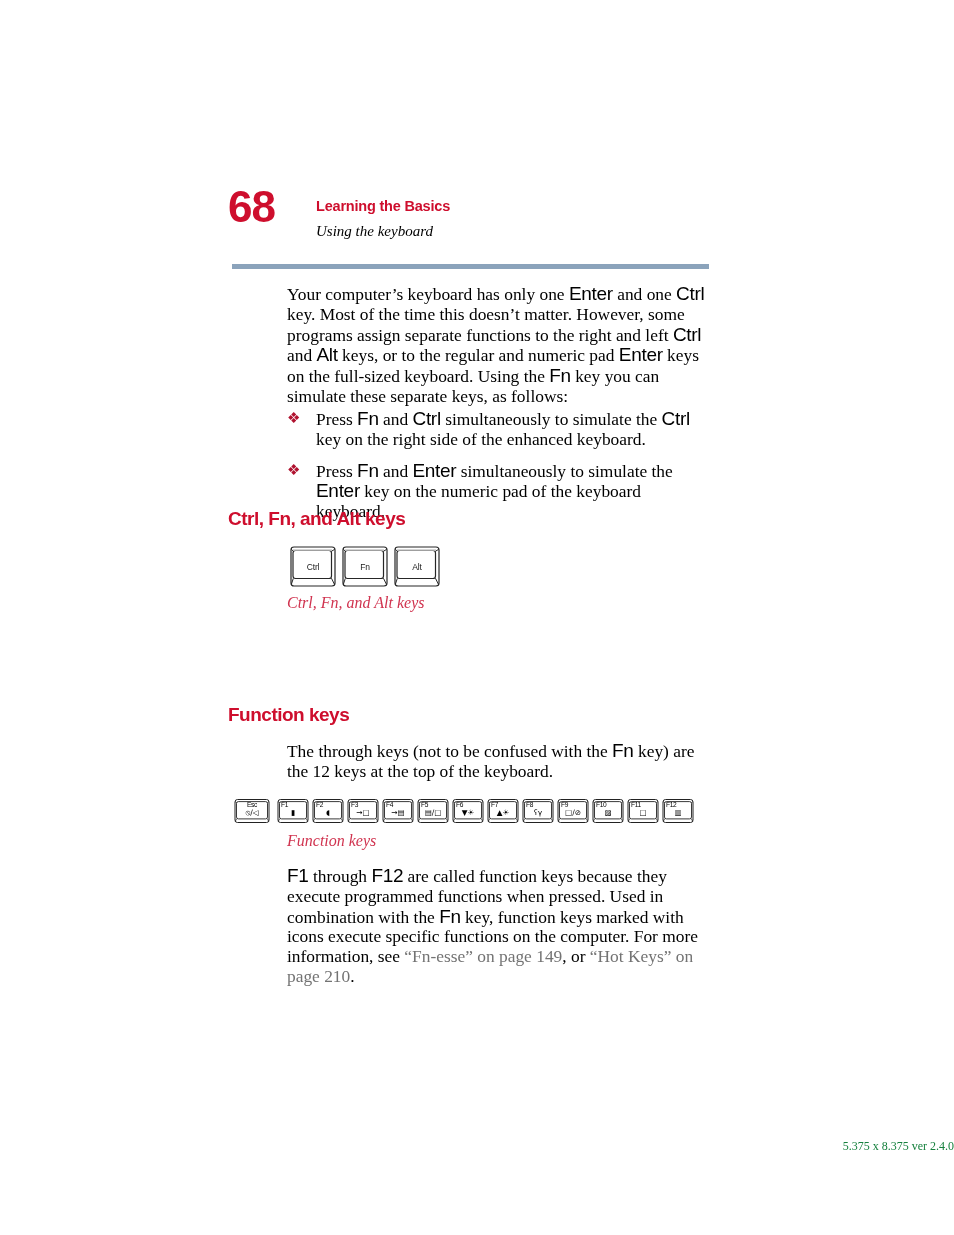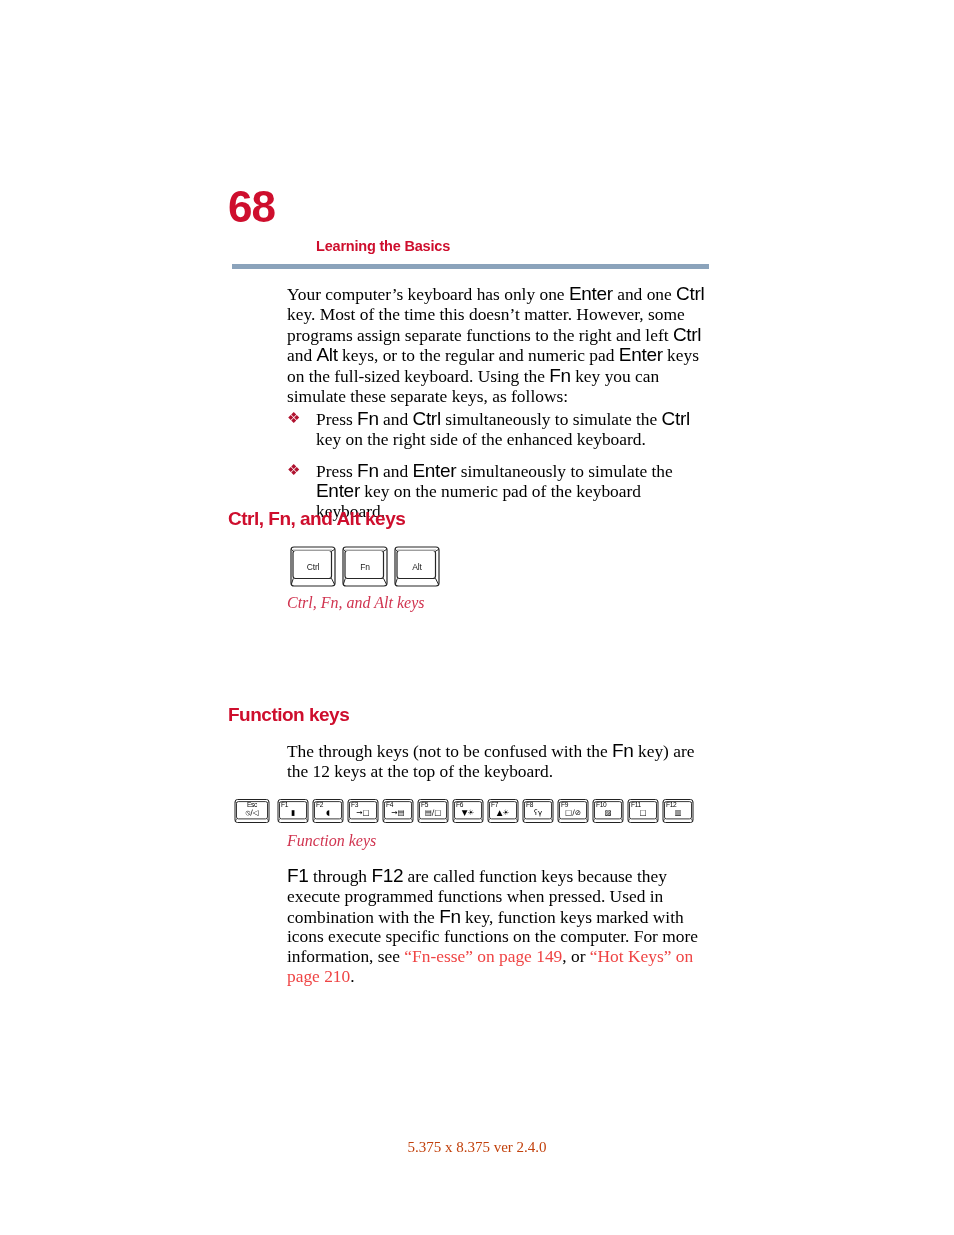--- a/index.html
+++ b/index.html
@@ -41,21 +41,20 @@
     top: 197px;
     width: 400px;
   }
   .header-chapter {
     font-family: "Liberation Sans", "DejaVu Sans", sans-serif;
     font-weight: bold;
     font-size: 14.5px;
     color: #ce0e2d;
     letter-spacing: -0.2px;
     line-height: 1.3;
-    margin-top: 40px;
   }
   .header-section {
     font-family: "Liberation Serif", "DejaVu Serif", serif;
     font-style: italic;
     font-size: 15px;
     color: #000;
     margin-top: 6px;
     line-height: 1.3;
   }
 
@@ -203,45 +202,46 @@
     line-height: 8px;
     color: #000;
     font-family: "DejaVu Sans", sans-serif;
     margin-top: 1px;
     align-self: center;
     white-space: nowrap;
   }
 
   
   a.doclink, .doclink {
-    color: #ef4444;
+    color: #737373;
     text-decoration: none;
   }
 
   
   .footer {
     position: absolute;
     left: 0;
     top: 1139px;
     width: 954px;
-    text-align: center;
-    font-size: 15px;
-    color: #c2410c;
+    text-align: right;
+    font-size: 12px;
+    color: #15803d;
     font-family: "Liberation Serif", "DejaVu Serif", serif;
   }
 </style>
 </head>
 <body>
 
 <div class="page">
 
   <div class="page-number">68</div>
 
   <div class="header-block">
     <div class="header-chapter">Learning the Basics</div>
+    <div class="header-section">Using the keyboard</div>
   </div>
 
   <div class="rule"></div>
 
   <div class="body-col" style="top:284px;">
     <p class="body"><span>Your computer’s keyboard has only one </span><span class="k">Enter</span><span> and one </span><span class="k">Ctrl</span><span> key. Most of the time this doesn’t matter. However, some programs assign separate functions to the right and left </span><span class="k">Ctrl</span><span> and </span><span class="k">Alt</span><span> keys, or to the regular and numeric pad </span><span class="k">Enter</span><span> keys on the full-sized keyboard. Using the </span><span class="k">Fn</span><span> key you can simulate these separate keys, as follows:</span></p>
   </div>
 
   <div class="bullet-list" style="top:409px;">
 

